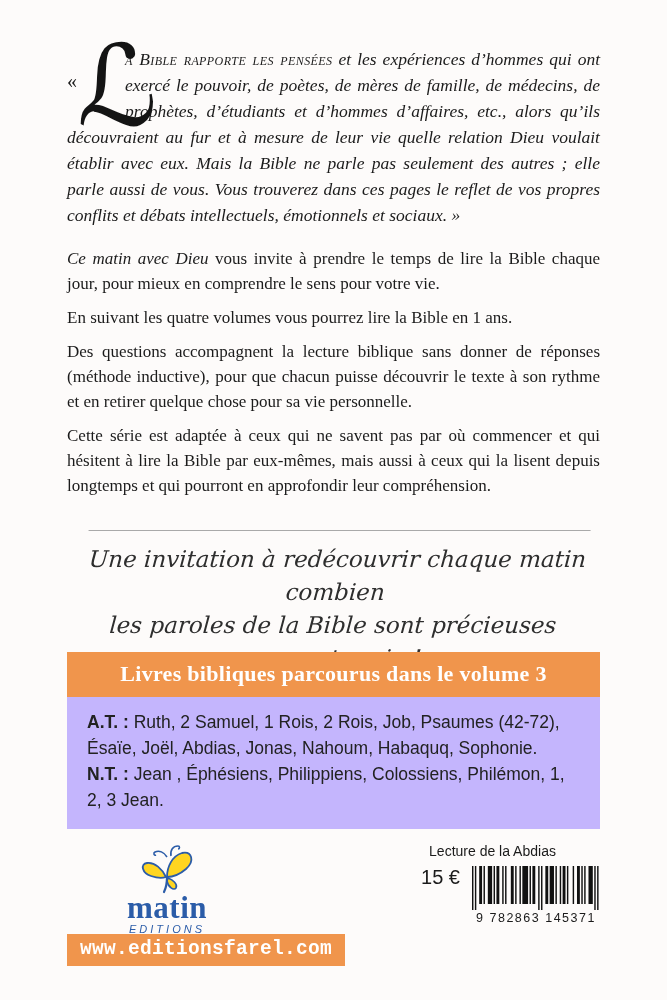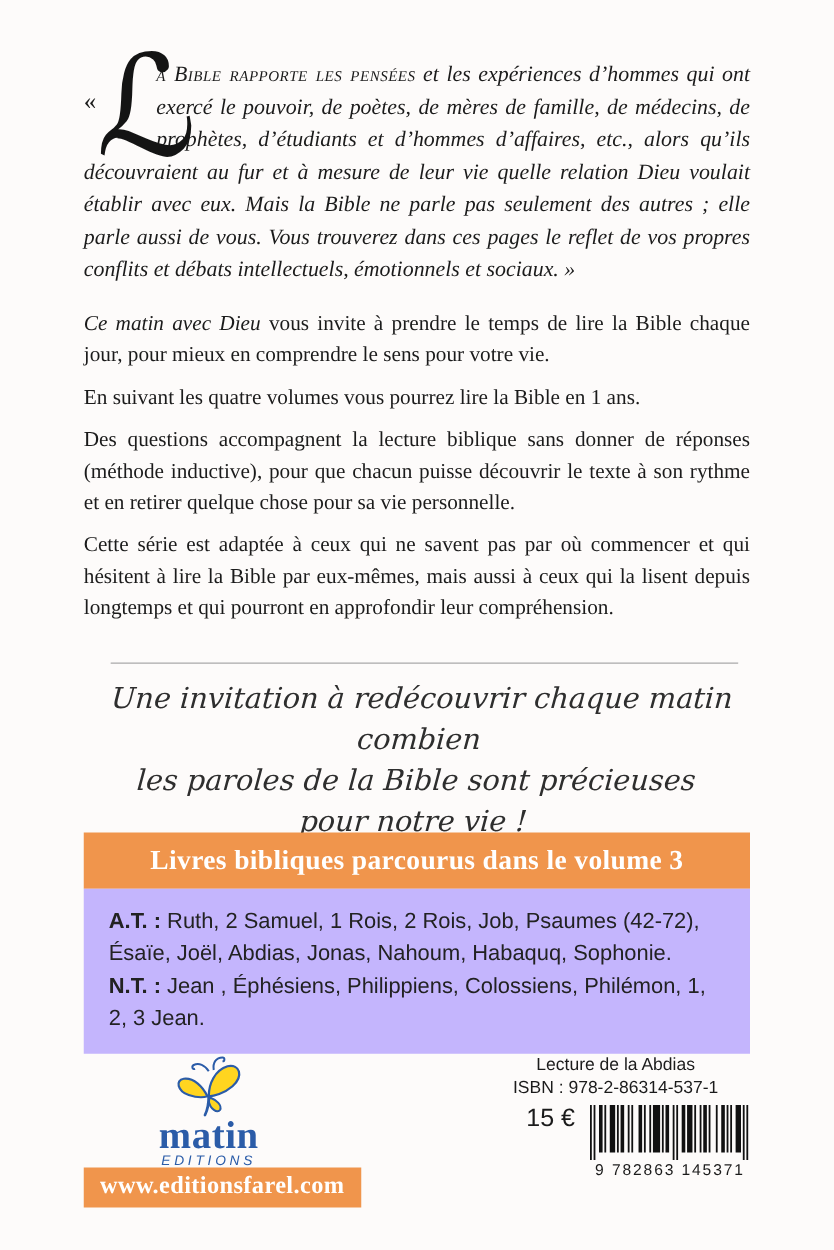--- a/index.html
+++ b/index.html
@@ -64,21 +64,21 @@
     font-family:"DejaVu Serif", serif;
     font-style:italic;
     font-size:23px;
     line-height:33px;
     color:#2e2e2e;
     transform:skewX(-4deg);
   }
   
   .books-box{
     position:absolute;
-    left:67px;right:67px;top:666px;
+    left:67px;right:67px;top:652px;
   }
   .books-title{
     background:#f0954c;
     color:#ffffff;
     font-weight:bold;
     font-size:22px;
     text-align:center;
     padding:9px 0 10px;
     letter-spacing:.3px;
   }
@@ -147,21 +147,21 @@
     font-size:12.5px;
     letter-spacing:1.5px;
     margin-top:1px;
     white-space:nowrap;
   }
   .www-bar{
     position:absolute;
     left:67px;top:934px;
     background:#f0954c;
     color:#fff;
-    font-family:Liberation Serif, serif;
+    font-family:Liberation Mono, monospace;
     font-weight:bold;
     font-size:19.5px;
     padding:4px 13px 6px;
     letter-spacing:.3px;
   }
 </style>
 </head>
 <body>
 
 <div class="page">
@@ -208,21 +208,20 @@
         <path d="M34 35 C 39 37, 44 41, 42 45 C 40 48, 34 44, 33 38 Z" fill="#ffd520" stroke="#2b5ca8" stroke-width="1.6"></path>
 
         <path d="M33 34 C 33 40, 32 45, 30 49" fill="none" stroke="#2b5ca8" stroke-width="2.2" stroke-linecap="round"></path>
       </svg>
       <div class="logo-word">matin</div>
       <div class="logo-sub">EDITIONS</div>
     </div>
 
     <div class="sales">
       <div class="sales-category">Lecture de la Abdias</div>
-      <div class="sales-isbn">ISBN : 978-2-86314-537-1</div>
       <div class="barcode-row">
         <span class="price">15 €</span>
         <div class="barcode">
           <svg id="barcode-bars" width="128" height="44">
               <rect x="0.00" y="0" width="1.44" height="44" fill="#111"></rect>
               <rect x="2.88" y="0" width="1.44" height="44" fill="#111"></rect>
               <rect x="7.19" y="0" width="2.88" height="38" fill="#111"></rect>
               <rect x="11.51" y="0" width="1.44" height="38" fill="#111"></rect>
               <rect x="15.82" y="0" width="4.31" height="38" fill="#111"></rect>
               <rect x="21.57" y="0" width="1.44" height="38" fill="#111"></rect>

